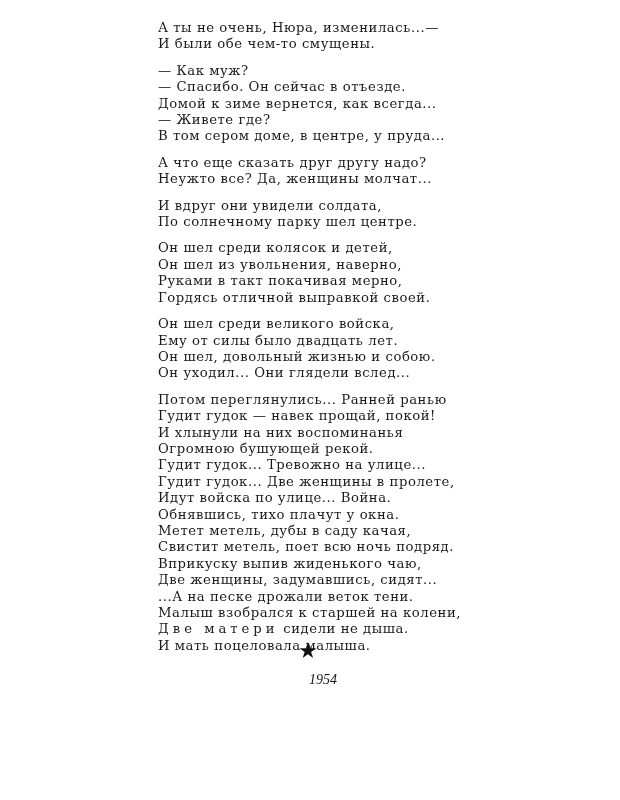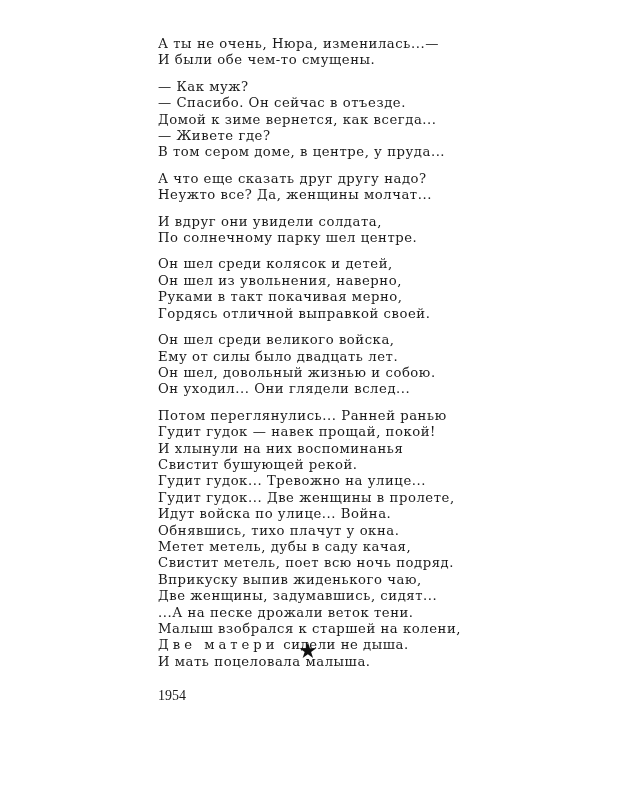--- a/index.html
+++ b/index.html
@@ -1,30 +1,30 @@
 <!DOCTYPE html>
 <html><head>
 <meta charset="utf-8">
 <style>
   html, body { margin: 0; padding: 0; background: #ffffff; }
   body { width: 620px; height: 800px; position: relative; overflow: hidden; }
   .page {
-    position: absolute; left: 158px; top: 36px; width: 330px;
+    position: absolute; left: 158px; top: 20px; width: 330px;
     font-family: "DejaVu Serif", serif;
     font-size: 13.2px;
     line-height: 16.4px;
     color: #1a1a1a;
     letter-spacing: 0.55px;
   }
   .stanza { margin-bottom: 10px; }
   .line { white-space: nowrap; }
   .spaced { letter-spacing: 4px; }
   .date {
-    font-size: 14px; margin-top: 18px;
-    font-family: "Liberation Serif", serif; letter-spacing: 0;
+    font-style: italic; font-size: 14px; margin-top: 18px;
+    font-family: "Liberation Serif", serif; letter-spacing: 0; text-align: center;
   }
   .star {
     position: absolute; left: 298px; top: 640px;
     font-size: 22px; color: #111; line-height: 22px;
     font-family: "DejaVu Sans", sans-serif;
   }
 </style>
 </head>
 <body>
 
@@ -57,21 +57,21 @@
   <div class="stanza">
     <div class="line">Он шел среди великого войска,</div>
     <div class="line">Ему от силы было двадцать лет.</div>
     <div class="line">Он шел, довольный жизнью и собою.</div>
     <div class="line">Он уходил... Они глядели вслед...</div>
   </div>
   <div class="stanza">
     <div class="line">Потом переглянулись... Ранней ранью</div>
     <div class="line">Гудит гудок — навек прощай, покой!</div>
     <div class="line">И хлынули на них воспоминанья</div>
-    <div class="line">Свистит бушующей рекой.</div>
+    <div class="line">Огромною бушующей рекой.</div>
     <div class="line">Гудит гудок... Тревожно на улице...</div>
     <div class="line">Гудит гудок... Две женщины в пролете,</div>
     <div class="line">Идут войска по улице... Война.</div>
     <div class="line">Обнявшись, тихо плачут у окна.</div>
     <div class="line">Метет метель, дубы в саду качая,</div>
     <div class="line">Свистит метель, поет всю ночь подряд.</div>
     <div class="line">Вприкуску выпив жиденького чаю,</div>
     <div class="line">Две женщины, задумавшись, сидят...</div>
     <div class="line">...А на песке дрожали веток тени.</div>
     <div class="line">Малыш взобрался к старшей на колени,</div>

